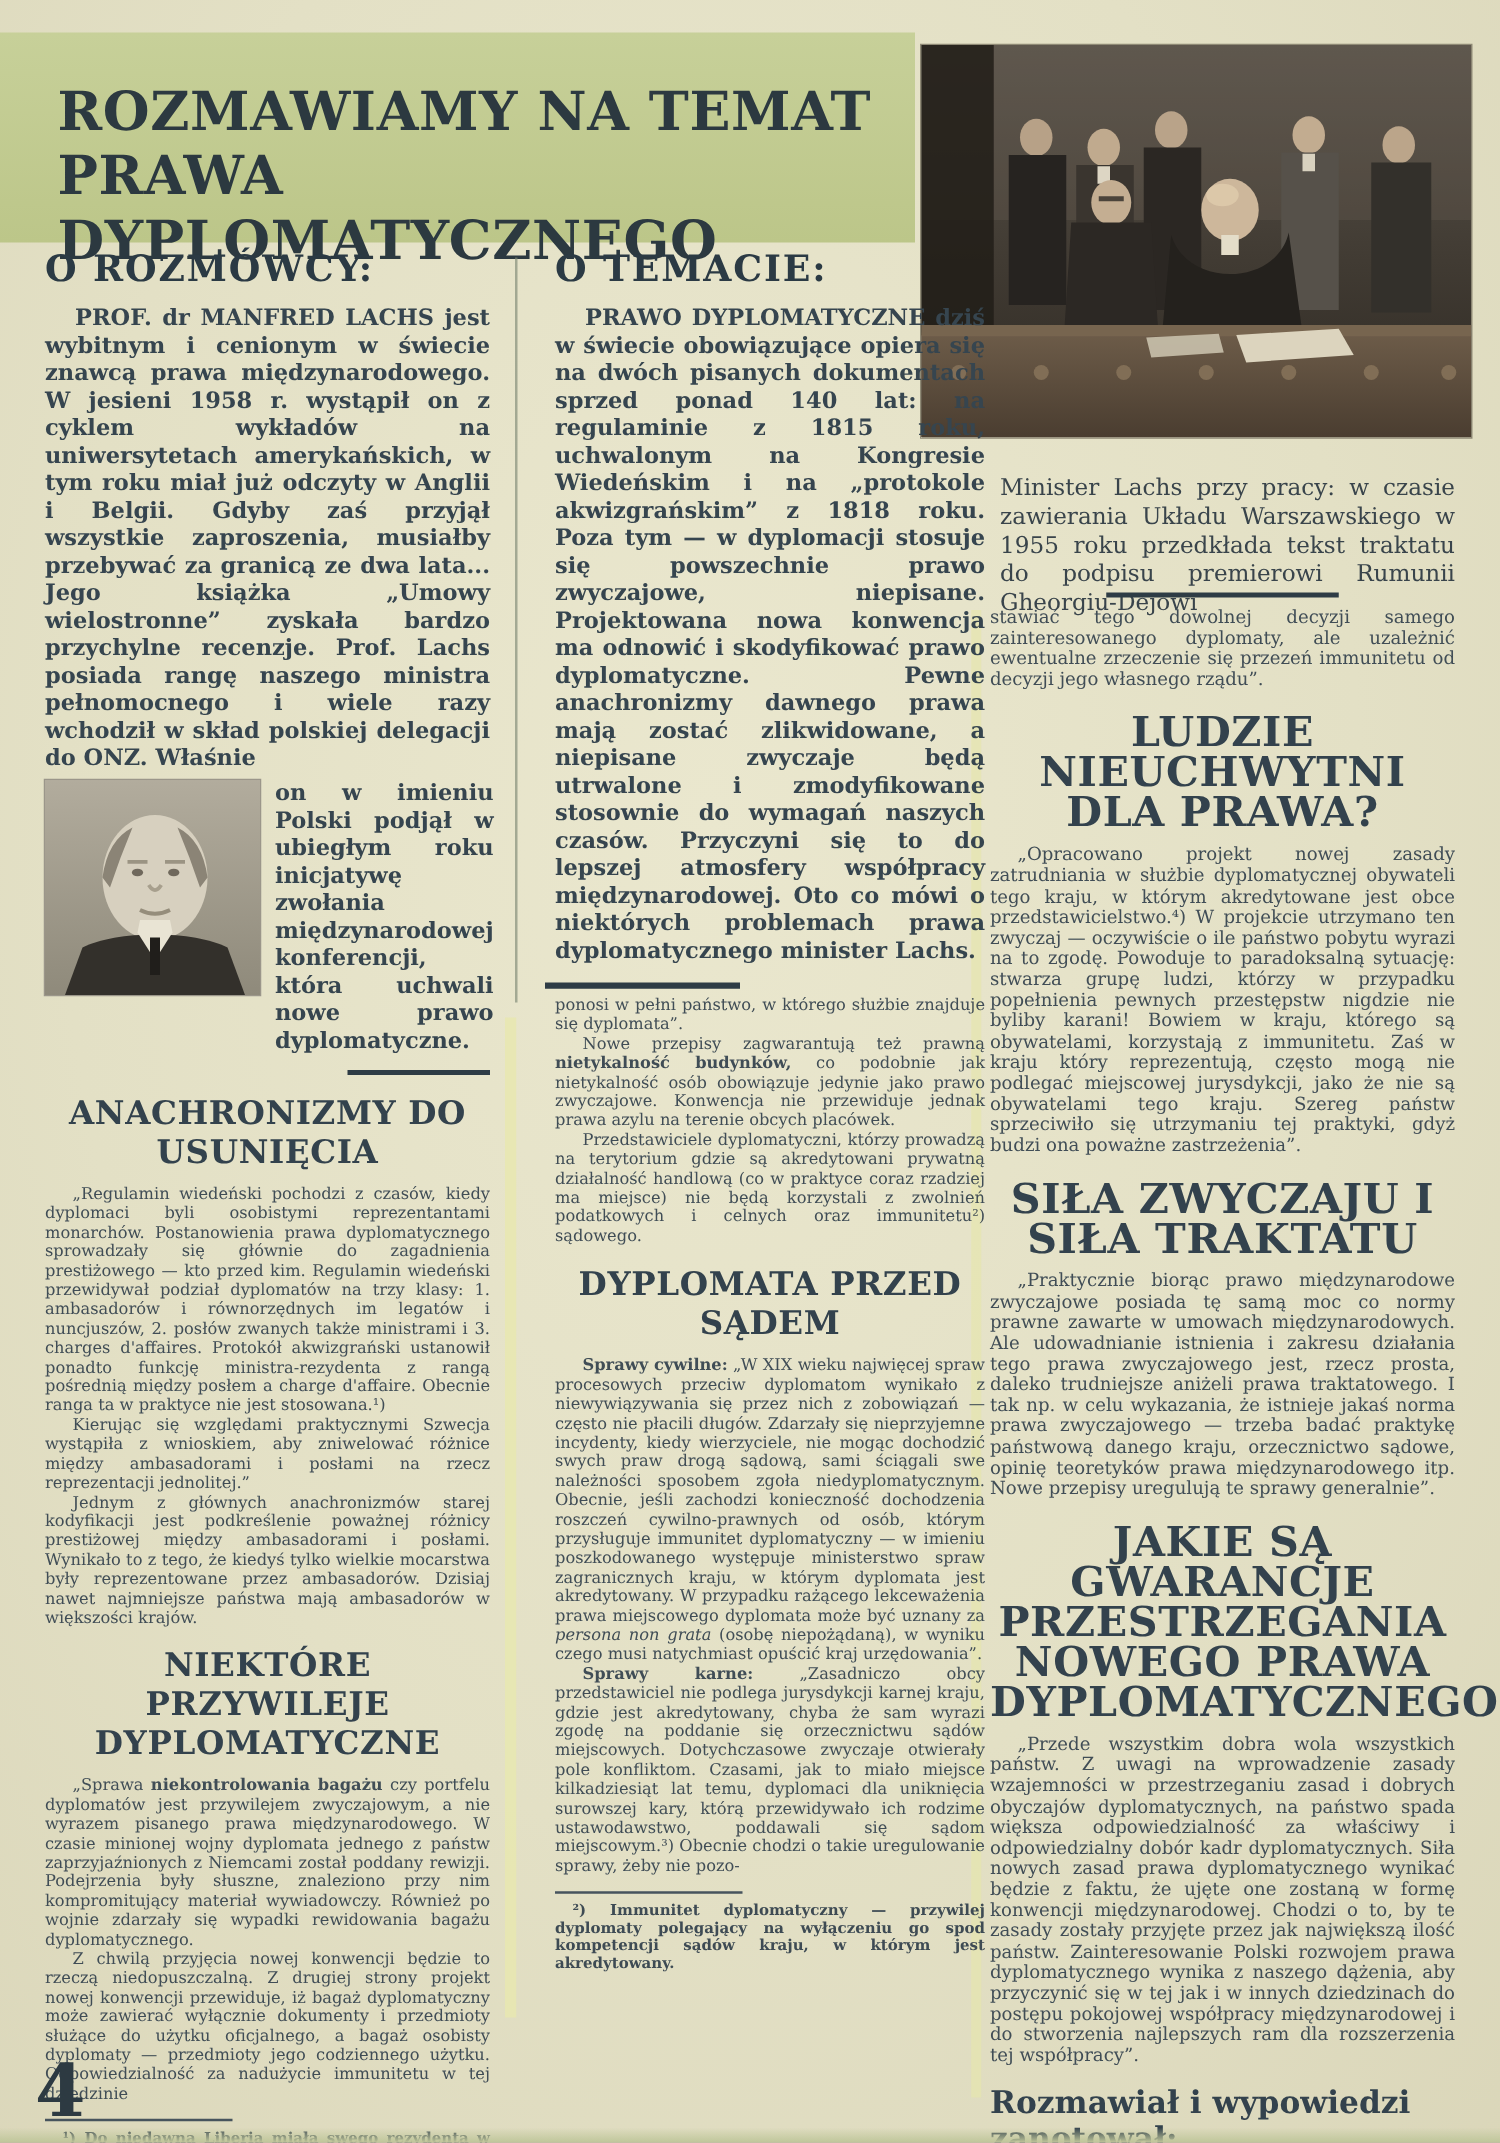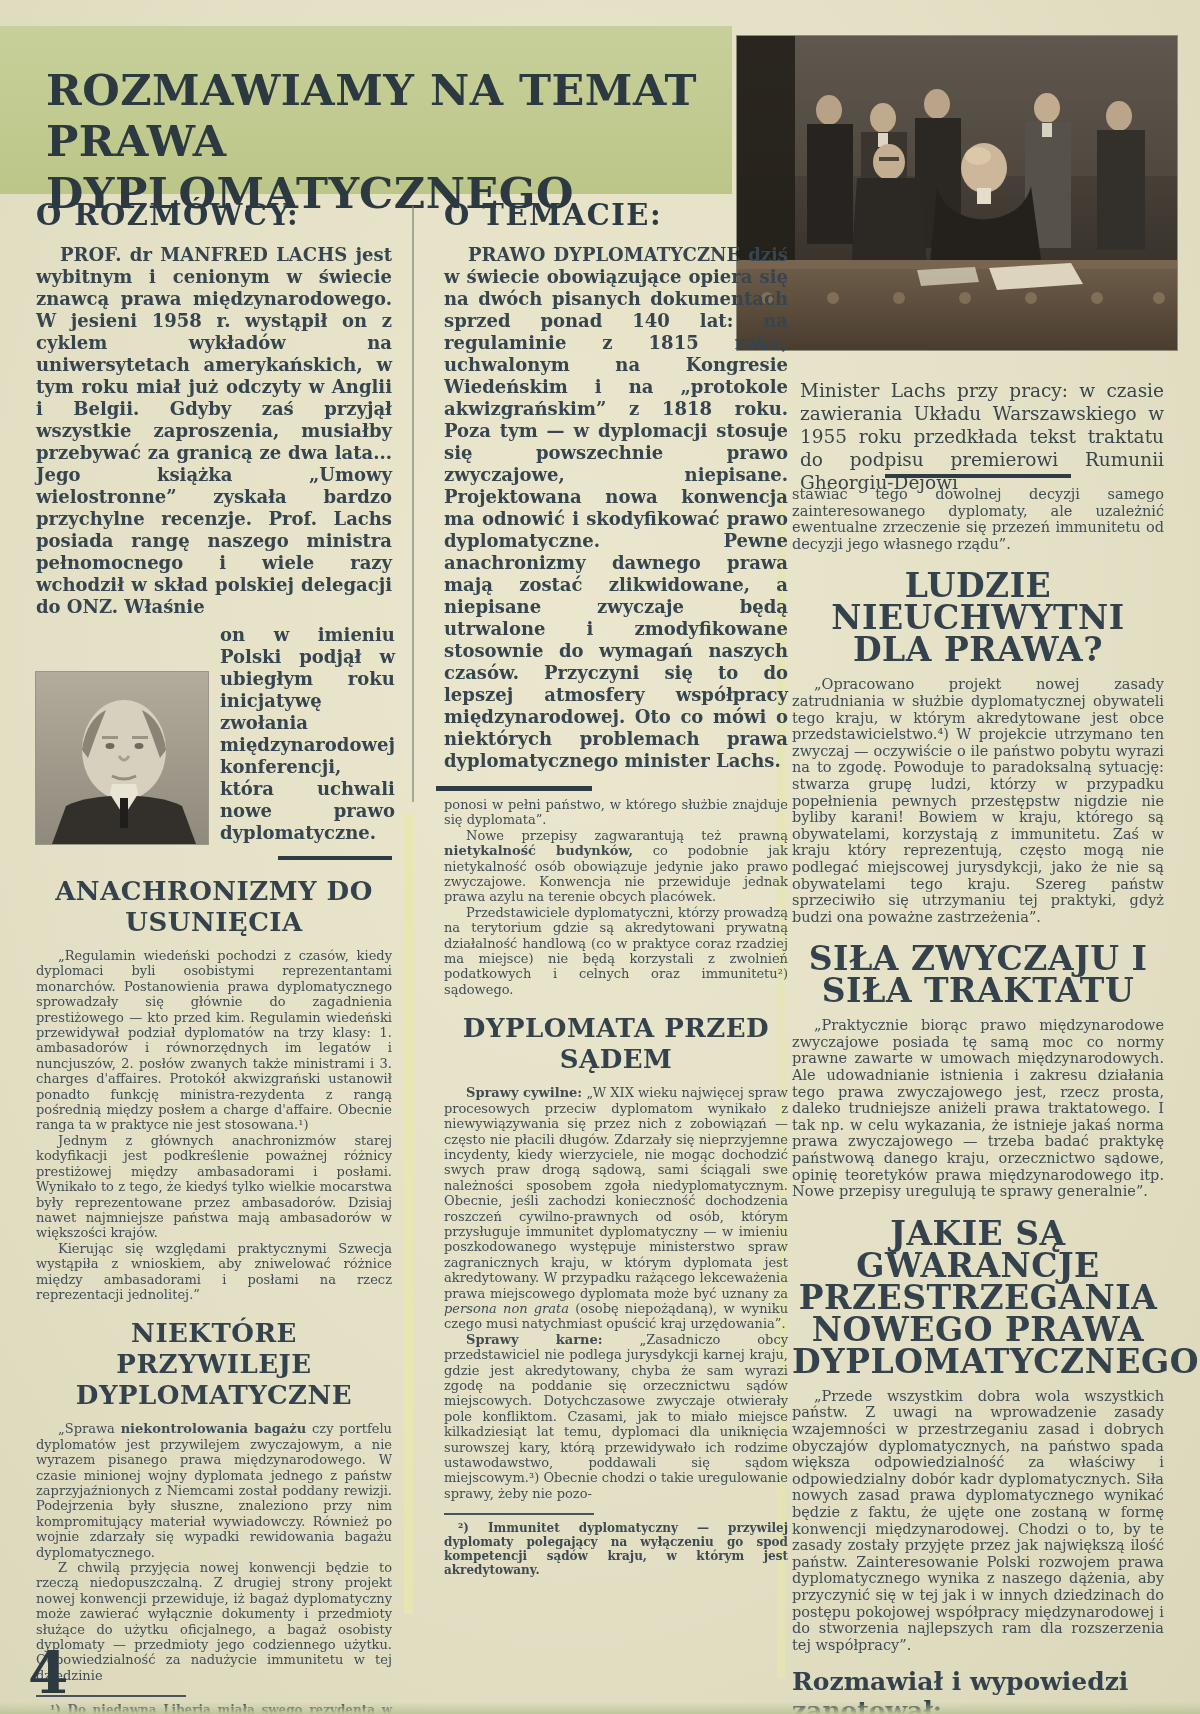--- a/index.html
+++ b/index.html
@@ -37,21 +37,21 @@
 
   .col{position:absolute;text-align:justify;}
   .col1{left:36px;top:198px;width:356px;}
   .col2{left:444px;top:198px;width:344px;}
   .col3{left:792px;top:486px;width:372px;}
 
   .sec-head{font-size:29px;font-weight:bold;letter-spacing:1.5px;color:#2b3a44;
     margin:0 0 12px 0;text-align:left;}
   .lede p{font-size:18px;line-height:22px;font-weight:bold;color:#36454f;margin:0;text-indent:24px;}
 
-  .photo-row{display:flex;gap:12px;margin-top:6px;align-items:flex-end;}
+  .photo-row{display:flex;gap:12px;margin-top:6px;align-items:flex-start;}
   .portrait{width:172px;height:172px;flex:none;box-shadow:0 0 0 1px #9b968a;}
   .beside{font-size:18px;line-height:22px;font-weight:bold;color:#36454f;text-align:justify;}
 
   .divider-right{width:114px;height:4px;background:var(--rule);margin:12px 0 4px auto;}
   .divider-left{width:156px;height:5px;background:var(--rule);margin:14px 0 6px -8px;}
 
   .col-head{font-size:26px;line-height:31px;font-weight:bold;text-align:center;
     color:#33424d;letter-spacing:.5px;margin:16px 8px 10px;}
   .col3 .col-head{font-size:33px;line-height:32px;margin:18px 0 10px;}
 
@@ -173,22 +173,22 @@
           <polygon points="74,122 88,144 102,122 100,112 76,112" fill="#e9e4d4"></polygon>
           <rect x="84" y="126" width="8" height="30" fill="#201e1b"></rect>
         </svg>
       </div>
       <div class="beside">on w imieniu Polski podjął w ubiegłym roku inicjatywę zwołania międzynarodowej konferencji, która uchwali nowe prawo dyplomatyczne.</div>
     </div>
     <div class="divider-right"></div>
 
     <h3 class="col-head">ANACHRONIZMY DO USUNIĘCIA</h3>
     <p class="bp small">„Regulamin wiedeński pochodzi z czasów, kiedy dyplomaci byli osobistymi reprezentantami monarchów. Postanowienia prawa dyplomatycznego sprowadzały się głównie do zagadnienia prestiżowego — kto przed kim. Regulamin wiedeński przewidywał podział dyplomatów na trzy klasy: 1. ambasadorów i równorzędnych im legatów i nuncjuszów, 2. posłów zwanych także ministrami i 3. charges d'affaires. Protokół akwizgrański ustanowił ponadto funkcję ministra-rezydenta z rangą pośrednią między posłem a charge d'affaire. Obecnie ranga ta w praktyce nie jest stosowana.¹)</p>
+    <p class="bp small">Kierując się względami praktycznymi Szwecja wystąpiła z wnioskiem, aby zniwelować różnice między ambasadorami i posłami na rzecz reprezentacji jednolitej.”</p>
     <p class="bp small">Jednym z głównych anachronizmów starej kodyfikacji jest podkreślenie poważnej różnicy prestiżowej między ambasadorami i posłami. Wynikało to z tego, że kiedyś tylko wielkie mocarstwa były reprezentowane przez ambasadorów. Dzisiaj nawet najmniejsze państwa mają ambasadorów w większości krajów.</p>
-    <p class="bp small">Kierując się względami praktycznymi Szwecja wystąpiła z wnioskiem, aby zniwelować różnice między ambasadorami i posłami na rzecz reprezentacji jednolitej.”</p>
 
     <h3 class="col-head">NIEKTÓRE PRZYWILEJE DYPLOMATYCZNE</h3>
     <p class="bp small"><span>„Sprawa </span><span class="b">niekontrolowania bagażu</span><span> czy portfelu dyplomatów jest przywilejem zwyczajowym, a nie wyrazem pisanego prawa międzynarodowego. W czasie minionej wojny dyplomata jednego z państw zaprzyjaźnionych z Niemcami został poddany rewizji. Podejrzenia były słuszne, znaleziono przy nim kompromitujący materiał wywiadowczy. Również po wojnie zdarzały się wypadki rewidowania bagażu dyplomatycznego.</span></p>
     <p class="bp small">Z chwilą przyjęcia nowej konwencji będzie to rzeczą niedopuszczalną. Z drugiej strony projekt nowej konwencji przewiduje, iż bagaż dyplomatyczny może zawierać wyłącznie dokumenty i przedmioty służące do użytku oficjalnego, a bagaż osobisty dyplomaty — przedmioty jego codziennego użytku. Odpowiedzialność za nadużycie immunitetu w tej dziedzinie</p>
 
     <div class="fnrule"></div>
     <p class="fn">¹) Do niedawna Liberia miała swego rezydenta w Paryżu.</p>
   </div>
 
   <div class="col col2">

